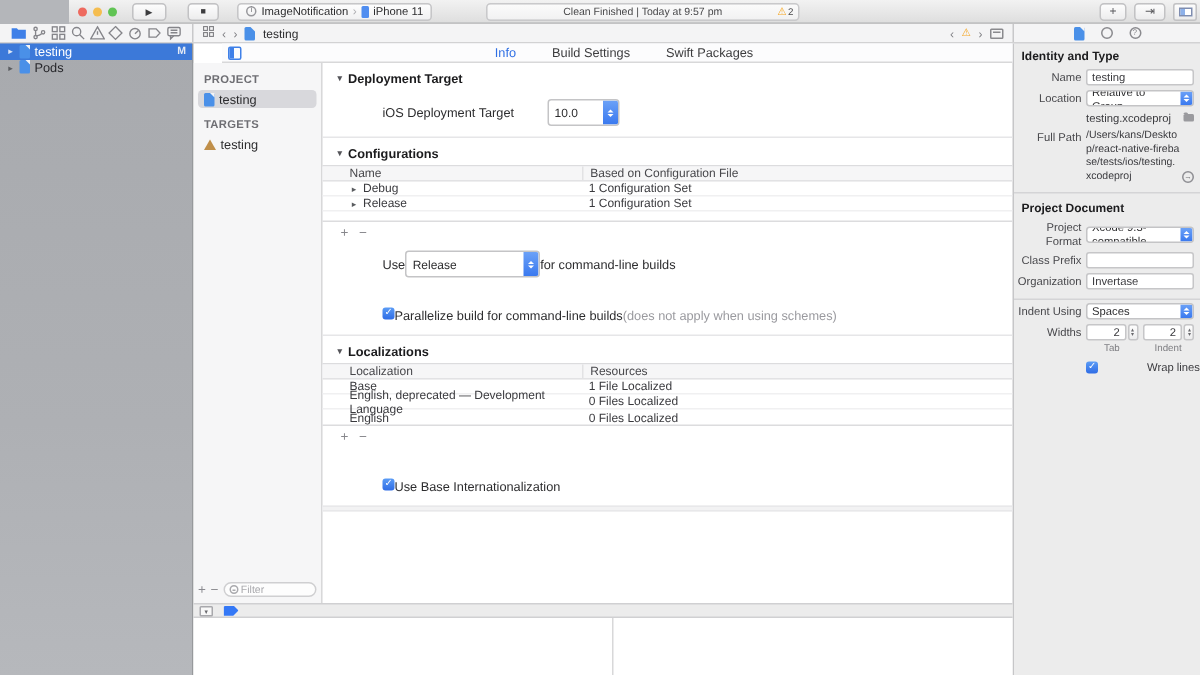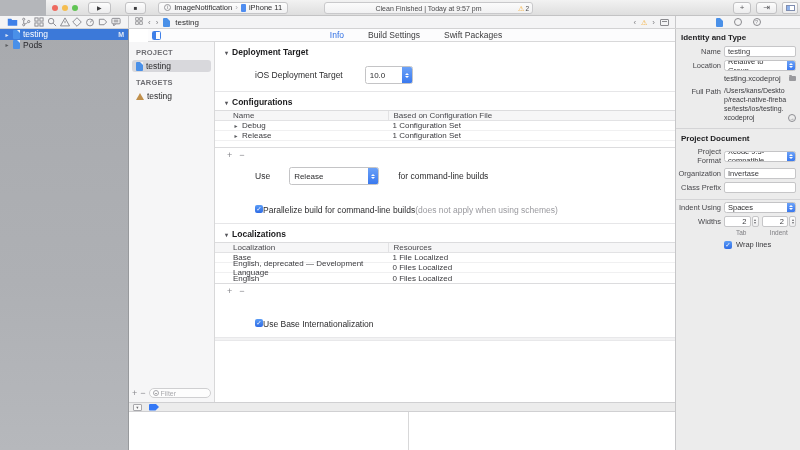--- a/index.html
+++ b/index.html
@@ -122,21 +122,21 @@
     border-bottom:1px solid #e2e2e4; font-size:8px; color:#48484c; }
   .tr { display:flex; align-items:center; height:10px; border-bottom:1px solid #f0f0f1;
     font-size:8px; color:#3a3a3e; }
   .tr:last-child { border-bottom:none; }
   .c1 { width:37.5%; padding-left:18px; display:flex; align-items:center; gap:3px; }
   .thr .c1 { padding-left:18px; }
   .c2 { flex:1; padding-left:5px; }
   .thr .c2 { border-left:1px solid #e2e2e4; align-self:stretch; display:flex; align-items:center; }
   .tr-empty { height:6px; }
   .pm { display:flex; gap:7px; padding:2px 0 3px 12px; color:#86868b; font-size:9px; }
-  .use-row { display:flex; align-items:center; gap:19px; margin:4px 0 4px 40px; }
+  .use-row { display:flex; align-items:center; gap:0; margin:4px 0 4px 40px; }
   .chk-row { display:flex; align-items:flex-start; gap:0; margin:20px 0 8px 40px; }
   .chk { width:8px; height:8px; border-radius:2px; background:linear-gradient(#5b9cf6,#2f6ce5);
     color:#fff; font-size:6.5px; line-height:8px; text-align:center; flex:none; }
   .note { color:#9a9a9f; }
   .end-band { height:4px; background:#f2f2f3; border-top:1px solid #e8e8ea;
     border-bottom:1px solid #e8e8ea; margin-top:8px; }
 
   .debugbar { position:absolute; left:0; right:0; top:373px; height:10px; background:#ececec;
     border-top:1px solid #d0d0d2; border-bottom:1px solid #d0d0d2; display:flex;
     align-items:center; gap:7px; padding:0 4px; }
@@ -175,21 +175,21 @@
   .wnum { justify-content:flex-end; }
   .stp { width:7px; height:11px; margin-left:1px; border:1px solid #c6c6c8; border-radius:2px;
     background:linear-gradient(#fdfdfd,#ededee); display:flex; flex-direction:column;
     align-items:center; justify-content:center; gap:1px; flex:none; }
   .stp .up { width:0; height:0; border-left:1.5px solid transparent; border-right:1.5px solid transparent;
     border-bottom:2px solid #6a6a6e; }
   .stp .dn { width:0; height:0; border-left:1.5px solid transparent; border-right:1.5px solid transparent;
     border-top:2px solid #6a6a6e; }
   .caps { display:flex; padding:0 4px 0 48px; gap:3px; }
   .cap { flex:1; text-align:center; font-size:6.5px; color:#7e7e82; }
-  .wrap-row { display:flex; align-items:center; gap:4px; margin:4px 0 0 48px; }
+  .wrap-row { display:flex; align-items:center; gap:4px; margin:4px 0 0 48px;justify-content:space-between; }
 </style>
 </head>
 <body>
 
 <div class="toolbar">
   <div class="traffic">
     <span class="tl r"></span>
     <span class="tl y"></span>
     <span class="tl g"></span>
   </div>
@@ -512,26 +512,26 @@
     <span class="ilabel">Project Format</span>
     <span class="popup ipopup">
       <span class="pval">Xcode 9.3-compatible</span>
       <span class="pbtn">
           <i class="up"></i>
           <i class="dn"></i>
         </span>
     </span>
   </div>
   <div class="irow">
+    <span class="ilabel">Class Prefix</span>
+    <span class="ifield"></span>
+  </div>
+  <div class="irow">
     <span class="ilabel">Organization</span>
     <span class="ifield">Invertase</span>
-  </div>
-  <div class="irow">
-    <span class="ilabel">Class Prefix</span>
-    <span class="ifield"></span>
   </div>
   <div class="idiv"></div>
 
   <div class="irow">
     <span class="ilabel">Indent Using</span>
     <span class="popup ipopup">
       <span class="pval">Spaces</span>
       <span class="pbtn">
           <i class="up"></i>
           <i class="dn"></i>

